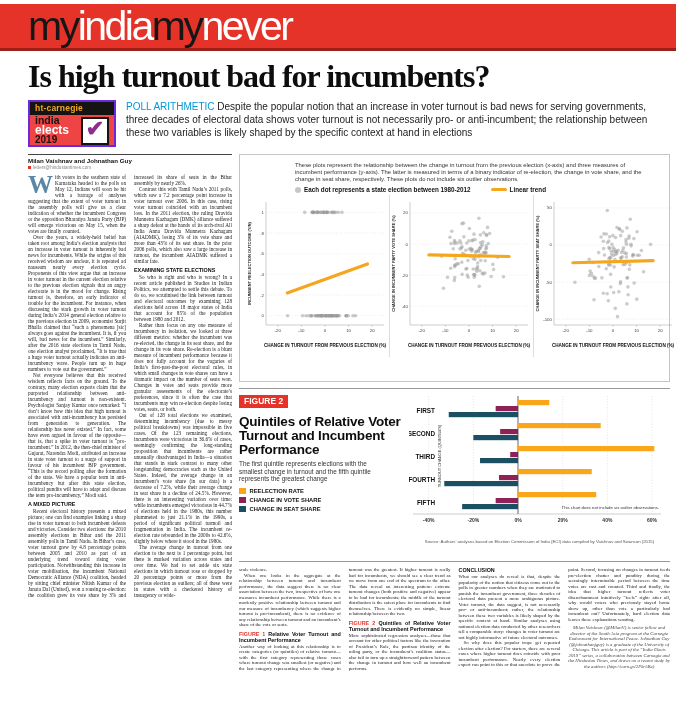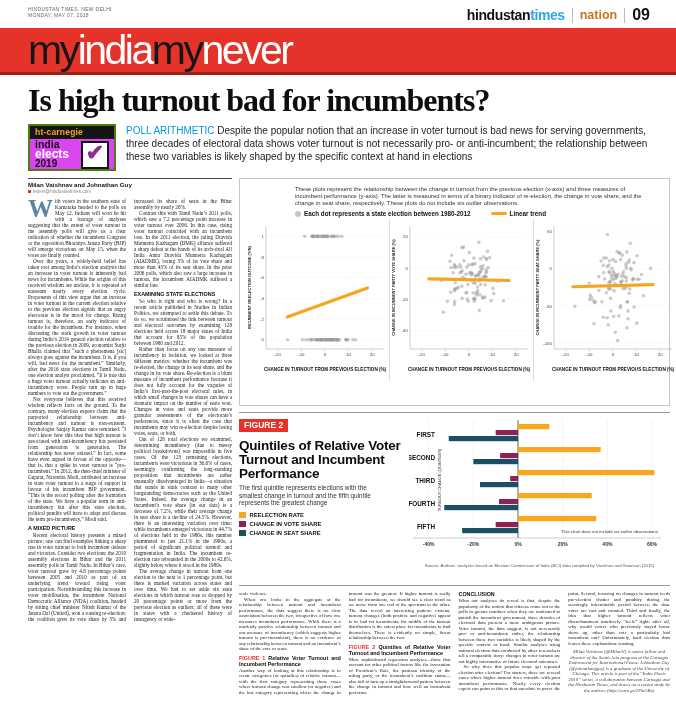--- a/index.html
+++ b/index.html
@@ -17,21 +17,21 @@
   
   .banner{margin-top:4px;height:44px;background:#e6332a;border-bottom:3px solid #9c1f18;
           display:flex;align-items:center;padding-left:28px;overflow:hidden;}
   .banner span{font-size:41px;font-weight:normal;letter-spacing:-2.5px;line-height:1;}
   .banner .b{color:#161616;} .banner .w{color:#fff;}
   
   .headline{margin:7px 28px 2px 28px;font-family:"Liberation Serif",serif;font-weight:bold;
             font-size:32px;letter-spacing:-1px;color:#0d0d0d;white-space:nowrap;}
   
   .stand{display:flex;gap:10px;margin:5px 28px 7px 28px;align-items:flex-start;}
-  .badge{flex:none;width:88px;height:47px;background:#d946ef;border:2px solid #4d7c0f;box-sizing:border-box;}
+  .badge{flex:none;width:88px;height:47px;background:#ef4444;border:2px solid #6d28d9;box-sizing:border-box;}
   .badge-strip{background:#141414;color:#f5a623;font-size:8.5px;font-weight:bold;padding:1px 0 2px 5px;letter-spacing:.2px;}
   .badge-body{display:flex;justify-content:space-between;padding:1px 5px 0 5px;}
   .badge-lines div{font-weight:bold;line-height:9.5px;}
   .bl1{font-size:10.5px;color:#141414;}
   .bl2{font-size:12px;color:#fff;}
   .bl3{font-size:10px;color:#141414;}
   .checkbox{width:24px;height:24px;background:#fff;border:2px solid #141414;margin-top:1px;
             display:flex;align-items:center;justify-content:center;}
   .check{color:#8e2d8e;font-size:22px;line-height:1;font-weight:bold;transform:translateY(-2px);}
   .stand-text{font-size:10px;font-weight:normal;line-height:13px;color:#1c1c1c;max-width:560px;}
@@ -84,33 +84,20 @@
   .bottom p{margin:0;text-indent:5px;}
   .bottom p.first{text-indent:0;}
   .bottom p.bio{font-style:italic;color:#444;text-align:center;text-indent:0;margin-top:3px;}
   svg text{font-family:"Liberation Sans",sans-serif;}
 </style>
 </head>
 <body>
 
 <div id="page">
 
-  <div class="mast">
-    <div class="mast-left">
-      <div>HINDUSTAN TIMES, NEW DELHI</div>
-      <div>MONDAY, MAY 07, 2018</div>
-    </div>
-    <div class="mast-right">
-      <div class="brand"><span>hindustan</span><span class="t">times</span></div>
-      <div class="vdiv"></div>
-      <div class="nation">nation</div>
-      <div class="vdiv"></div>
-      <div class="pagenum">09</div>
-    </div>
-  </div>
 
   <div class="banner">
     <span class="b">my</span>
       <span class="w">india</span>
       <span class="b">my</span>
       <span class="w">never</span>
   </div>
 
   <div class="headline">Is high turnout bad for incumbents?</div>
 

